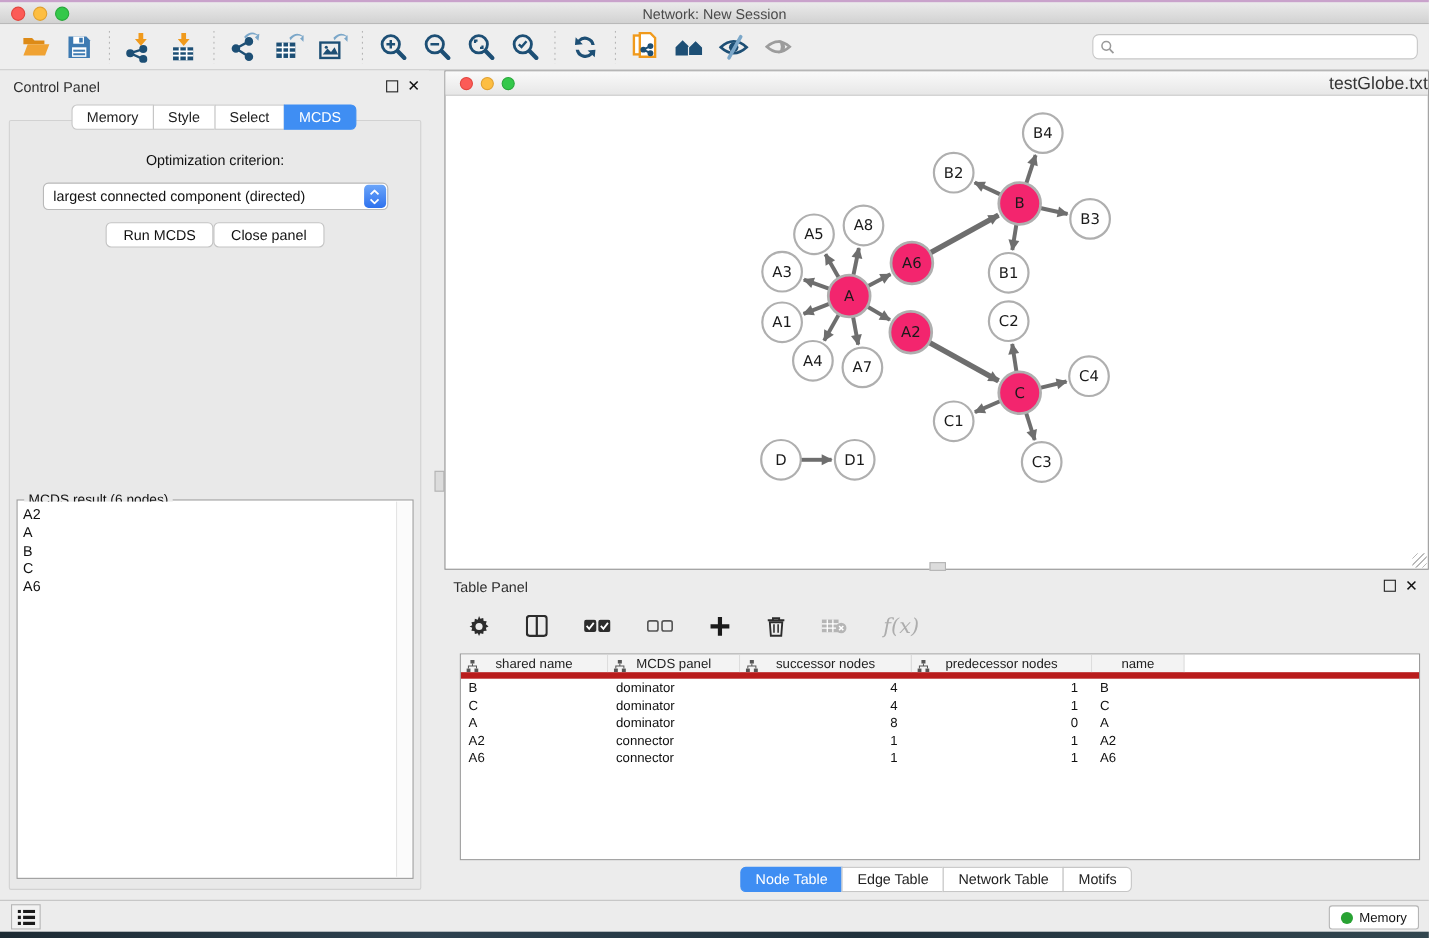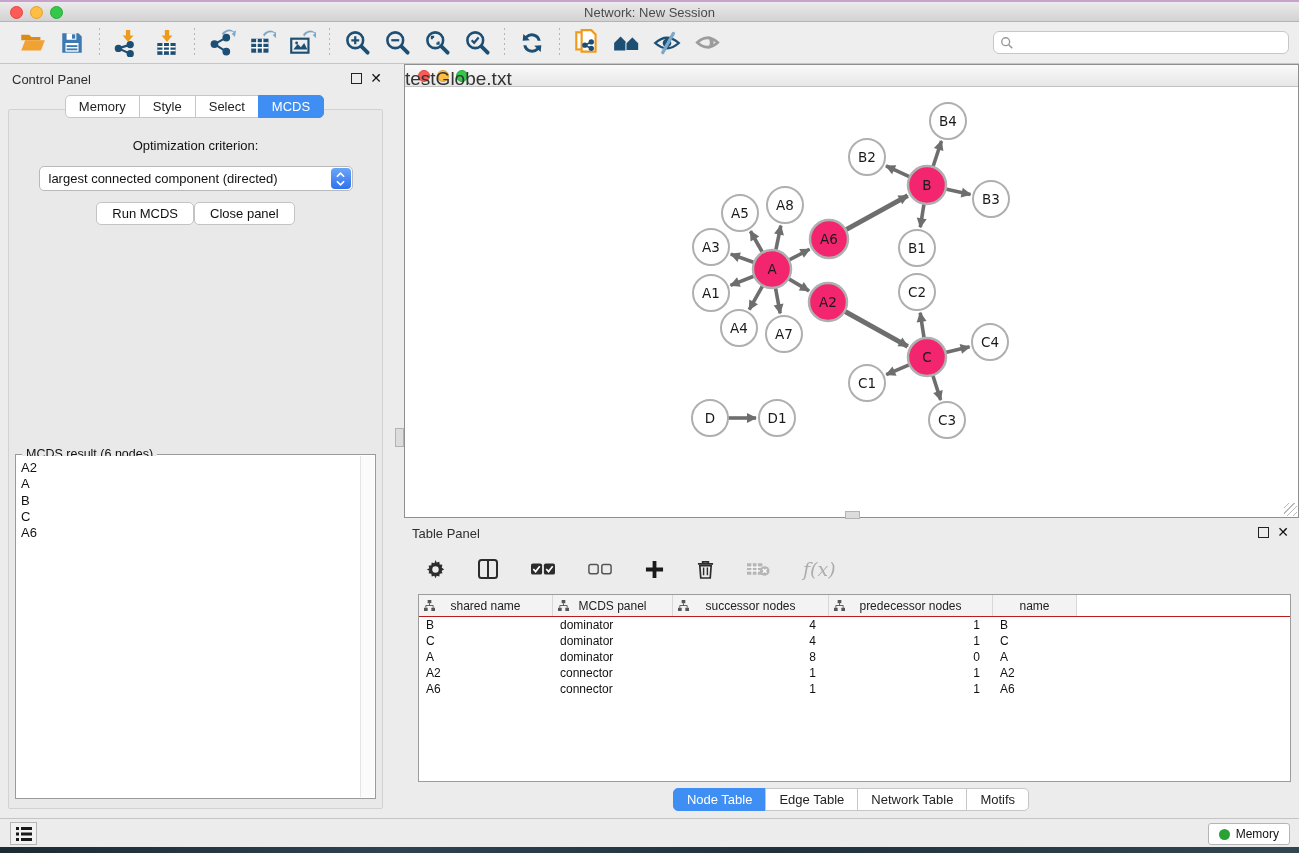--- a/index.html
+++ b/index.html
@@ -74,37 +74,37 @@
   .hdiv-handle { position:absolute; left:845px; top:511px; width:15px; height:8px;
     background:#dcdcdc; border:1px solid #b3b3b3; }
 
   
   .net-window { position:absolute; left:404px; top:64px; width:895px; height:454px;
     background:#fff; border:1px solid #8f8f8f; }
   .nw-titlebar { position:absolute; left:0; top:0; right:0; height:22px;
     background:linear-gradient(#fafafa,#e7e7e7); border-bottom:1px solid #c2c2c2; }
   .nw-titlebar .traffic { top:5px; width:12px; height:12px; }
   .nw-titlebar .t-red { left:13px; } .nw-titlebar .t-yellow { left:32px; } .nw-titlebar .t-green { left:51px; }
-  .nw-title { position:absolute; left:0; right:0; top:3px; text-align:left; font-size:19px; color:#333; }
+  .nw-title { position:absolute; left:0; right:0; top:3px; text-align:right; font-size:16px; color:#333; }
   .graph-area { position:absolute; left:0; right:0; top:22px; bottom:0; }
   .resize-corner { position:absolute; right:1px; bottom:1px; width:13px; height:13px;
     background:repeating-linear-gradient(135deg, transparent 0 3px, #b9b9b9 3px 4px); }
 
   
   .table-panel { position:absolute; left:404px; top:520px; width:895px; height:298px; background:#ececec; }
   .tp-header { position:absolute; left:0; top:0; right:0; height:26px; }
   .tp-header .panel-title { left:8px; top:6px; }
   .tp-header .float-ic { right:30px; top:7px; } .tp-header .close-ic { right:10px; top:4px; }
   .tp-toolbar { position:absolute; left:0; top:28px; right:0; height:42px;
     display:flex; align-items:center; padding-left:22px; gap:33px; }
   .tp-ic { display:flex; align-items:center; justify-content:center; }
   .fx-label { font-family:"DejaVu Serif",serif; font-style:italic; font-size:19px; color:#adadad; }
   .tablewrap { position:absolute; left:14px; right:8px; top:74px; bottom:36px;
     background:#fff; border:1px solid #9c9c9c; overflow:hidden; }
-  .thead { display:flex; height:22px; border-bottom:1px solid #b91c1c; font-size:12px;text-align:right; }
+  .thead { display:flex; height:22px; border-bottom:6px solid #b91c1c; font-size:12px;text-align:right; }
   .th { position:relative; background:#f3f3f3; border-right:1px solid #d8d8d8;
     display:flex; align-items:center; justify-content:center; color:#222; }
   .th .hier { position:absolute; left:5px; top:5px; }
   .th.filler { background:#fff; border-right:none; flex:1; }
   .trow { display:flex; height:16px; font-size:12px; color:#111; }
   .td { padding-left:7px; display:flex; align-items:center; }
   .td.num { justify-content:flex-end; padding-right:13px; }
   .tp-tabs { position:absolute; bottom:7px; left:0; width:100%; display:flex; justify-content:center; }
 
   

